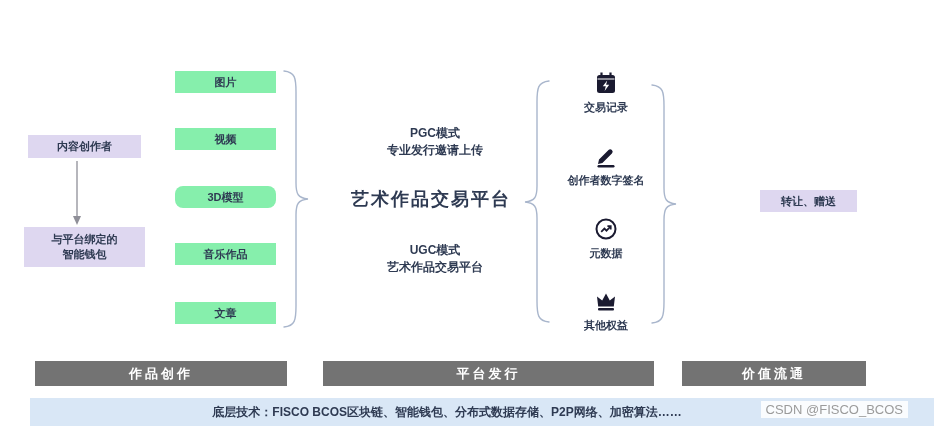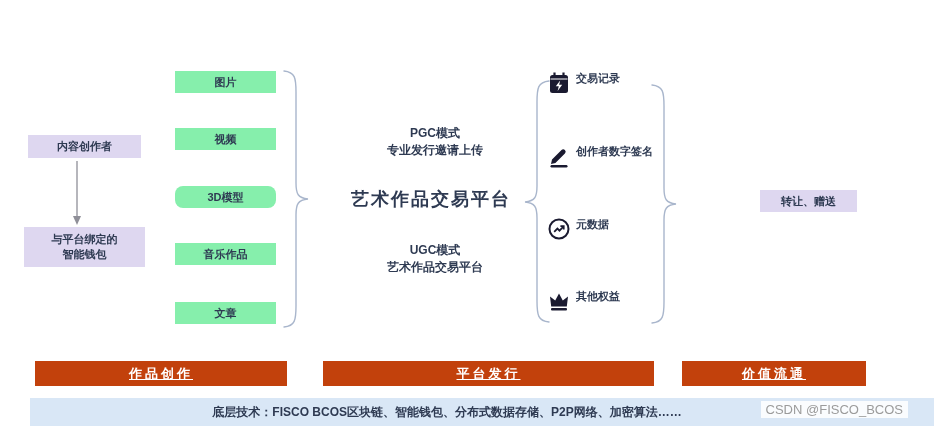--- a/index.html
+++ b/index.html
@@ -25,32 +25,32 @@
   .brace2 { left:524px; top:80px; }
   .brace3 { left:651px; top:84px; }
 
   .mode { position:absolute; left:356px; width:158px; text-align:center;
           font-size:12px; font-weight:bold; color:#2e3a52; line-height:17px; }
   .pgc { top:125px; } .ugc { top:242px; }
 
   .title { position:absolute; left:336px; top:187px; width:190px; text-align:center;
            font-size:18px; font-weight:bold; letter-spacing:2px; color:#2e3a52; }
 
-  .feature { position:absolute; left:547px; width:118px; display:flex; 
-             align-items:flex-start; gap:5px; }
+  .feature { position:absolute; left:547px; width:118px; display:flex; flex-direction:column;
+             align-items:center; gap:5px; }
   .f0 { top:71px; } .f1 { top:144px; } .f2 { top:217px; } .f3 { top:289px; }
   .ficon { width:24px; height:24px; color:#1a1a30; }
   .ficon svg { width:24px; height:24px; display:block; }
   .flabel { font-size:11px; font-weight:bold; color:#2e3a52; }
 
   .transfer { left:760px; top:190px; width:97px; height:22px; }
 
-  .stage { position:absolute; top:361px; height:25px; background:#c2410c; color:#ffffff;
+  .stage { position:absolute; top:361px; height:25px; background:#737373; color:#ffffff;
            font-size:13px; font-weight:bold; letter-spacing:3px; display:flex;
-           align-items:center; justify-content:center;text-decoration:underline; }
+           align-items:center; justify-content:center; }
   .s0 { left:35px;  width:252px; }
   .s1 { left:323px; width:331px; }
   .s2 { left:682px; width:184px; }
 
   .footer { position:absolute; left:30px; top:398px; width:904px; height:28px; background:#d9e7f6;
             display:flex; align-items:center; justify-content:center;
             font-size:12px; font-weight:bold; color:#2e3a52; }
   .footer-text { padding-right:70px; }
 
   .watermark { position:absolute; right:26px; top:401px; font-size:13px; color:#9b9b9b;

